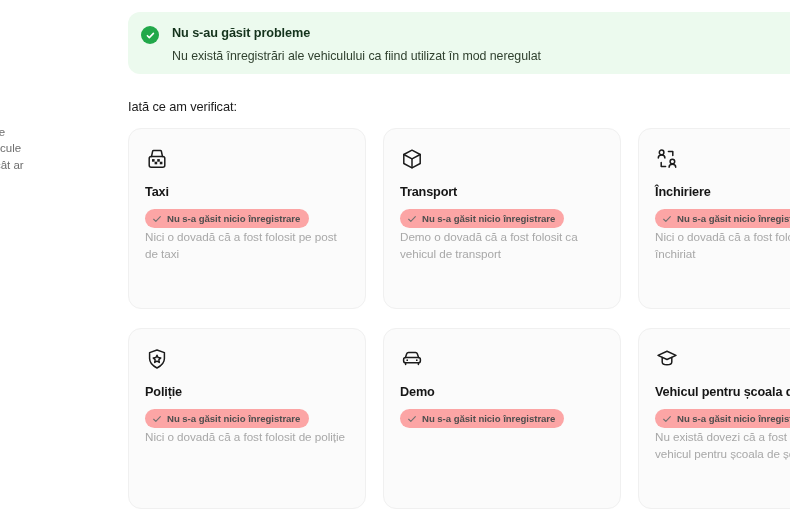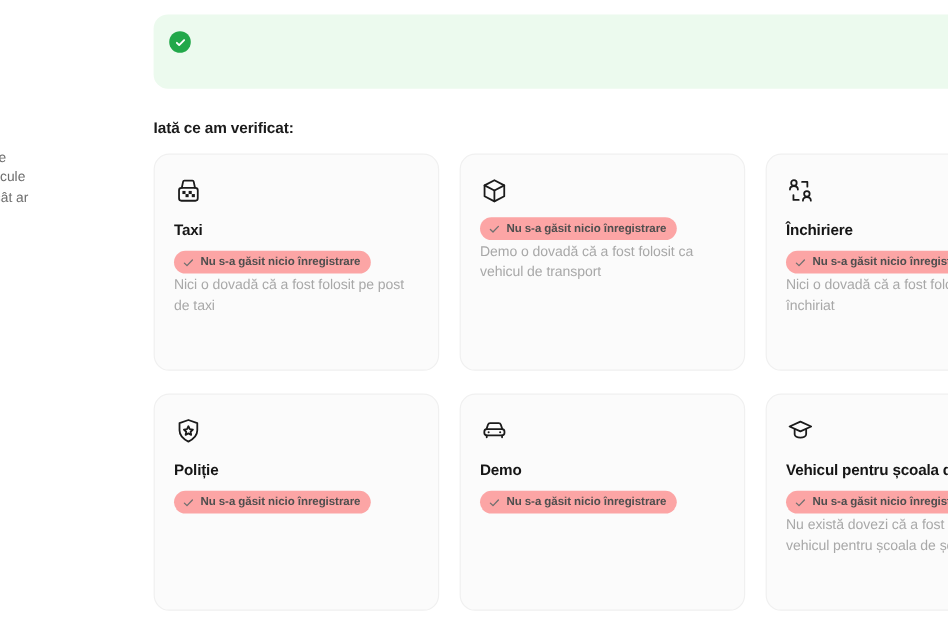--- a/index.html
+++ b/index.html
@@ -89,21 +89,21 @@
     color: #30412f;
     line-height: 17px;
     letter-spacing: -0.05px;
   }
 
   .section-heading {
     position: absolute;
     left: 0;
     top: 99px;
     font-size: 12.8px;
-    font-weight: 700;
+    font-weight: 400;
     color: #1b1b1b;
     letter-spacing: -0.1px;
   }
 
   .card-grid {
     position: absolute;
     left: 0;
     top: 128px;
     width: 748px;
     display: grid;
@@ -182,20 +182,24 @@
 </div>
 
 <div class="main">
 
   <div class="banner">
     <div class="banner-icon">
       <svg width="11" height="11" viewBox="0 0 12 12" fill="none">
         <path d="M2.6 6.2 L4.7 8.3 L9.2 3.7" stroke="#ffffff" stroke-width="1.7" stroke-linecap="round" stroke-linejoin="round"></path>
       </svg>
     </div>
+    <div class="banner-texts">
+      <div class="banner-title">Nu s-au găsit probleme</div>
+      <div class="banner-sub">Nu există înregistrări ale vehiculului ca fiind utilizat în mod neregulat</div>
+    </div>
   </div>
 
   <div class="section-heading">Iată ce am verificat:</div>
 
   <div class="card-grid">
 
     <div class="card">
       <div class="card-icon">
         <svg width="24" height="24" viewBox="0 0 24 24" fill="none" stroke="currentColor" stroke-width="1.5" stroke-linecap="round" stroke-linejoin="round">
           <path d="M6.5 9.5 L7.6 4.4 C7.7 3.9 8.1 3.6 8.6 3.6 h6.8 c0.5 0 0.9 0.3 1 0.8 L17.5 9.5"></path>
@@ -219,20 +223,21 @@
     </div>
 
     <div class="card">
       <div class="card-icon">
         <svg width="24" height="24" viewBox="0 0 24 24" fill="none" stroke="currentColor" stroke-width="1.5" stroke-linecap="round" stroke-linejoin="round">
           <path d="M12 3.2 L20.2 7.5 v9 L12 20.8 L3.8 16.5 v-9 Z"></path>
           <path d="M3.8 7.5 L12 11.8 L20.2 7.5"></path>
           <path d="M12 11.8 V20.8"></path>
         </svg>
       </div>
+      <div class="card-title">Transport</div>
       <div class="card-badge">
         <span class="check">
           <svg width="10" height="10" viewBox="0 0 12 12" fill="none">
             <path d="M2 6.3 L4.6 8.8 L10 3.2" stroke="currentColor" stroke-width="1.3" stroke-linecap="round" stroke-linejoin="round"></path>
           </svg>
         </span>
         <span class="card-badge-label">Nu s-a găsit nicio înregistrare</span>
       </div>
       <div class="card-desc">Demo o dovadă că a fost folosit ca vehicul de transport</div>
     </div>
@@ -269,20 +274,21 @@
       </div>
       <div class="card-title">Poliție</div>
       <div class="card-badge">
         <span class="check">
           <svg width="10" height="10" viewBox="0 0 12 12" fill="none">
             <path d="M2 6.3 L4.6 8.8 L10 3.2" stroke="currentColor" stroke-width="1.3" stroke-linecap="round" stroke-linejoin="round"></path>
           </svg>
         </span>
         <span class="card-badge-label">Nu s-a găsit nicio înregistrare</span>
       </div>
+      <div class="card-desc">Nici o dovadă că a fost folosit de poliție</div>
     </div>
 
     <div class="card">
       <div class="card-icon">
         <svg width="24" height="24" viewBox="0 0 24 24" fill="none" stroke="currentColor" stroke-width="1.5" stroke-linecap="round" stroke-linejoin="round">
           <path d="M5.4 10.6 L6.7 6.8 c0.25-0.75 0.95-1.2 1.75-1.2 h7.1 c0.8 0 1.5 0.45 1.75 1.2 l1.3 3.8"></path>
           <rect x="3.6" y="10.6" width="16.8" height="5.2" rx="2.1"></rect>
           <path d="M5.6 15.8 v1.6"></path>
           <path d="M18.4 15.8 v1.6"></path>
           <circle cx="7.2" cy="13.2" r="0.85" fill="currentColor" stroke="none"></circle>

